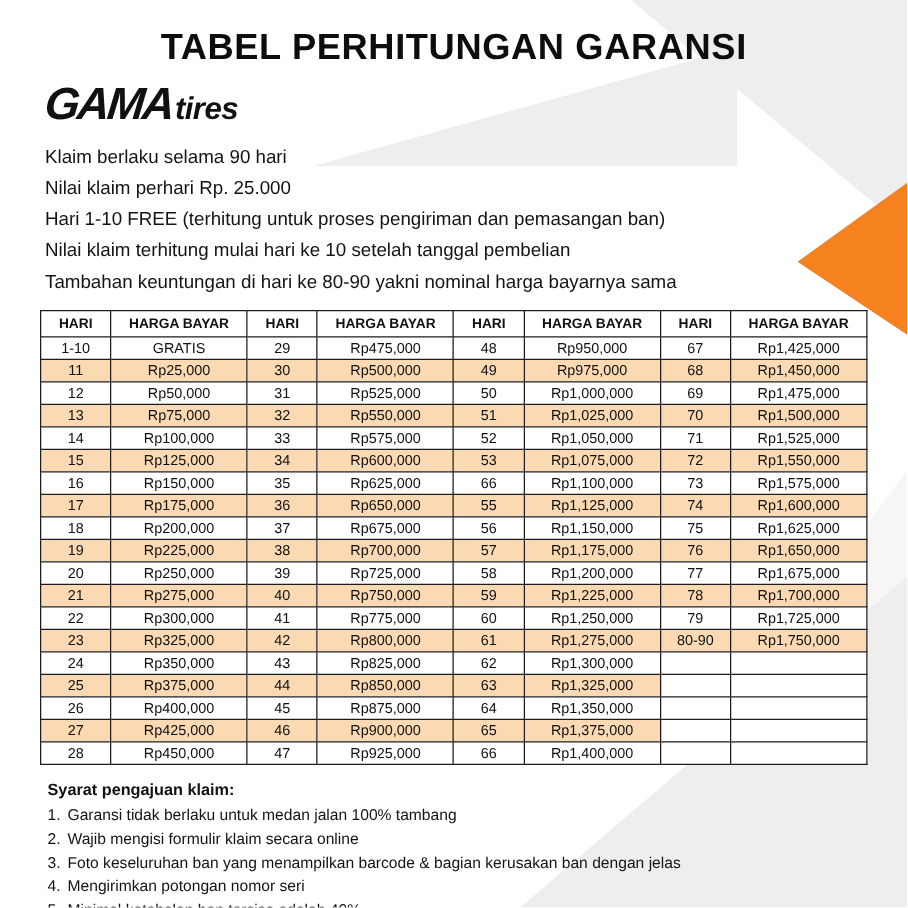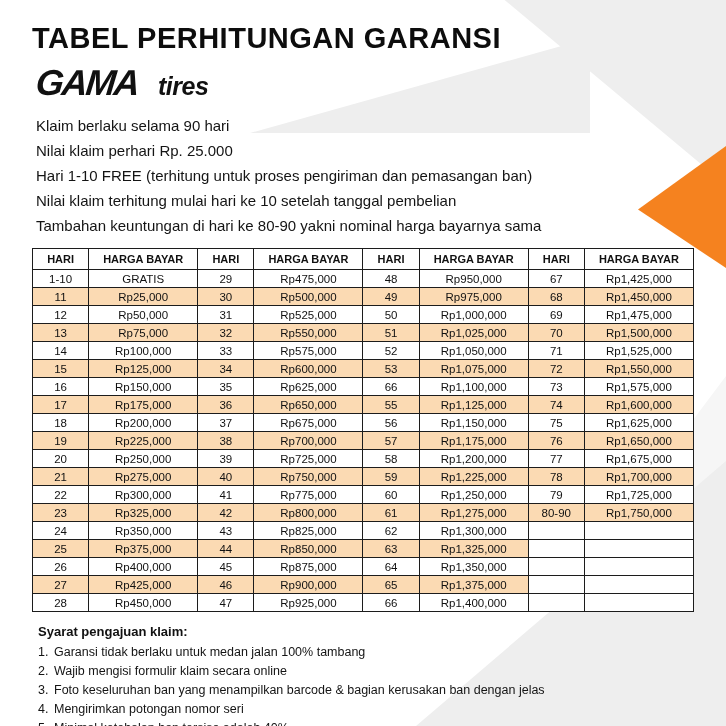--- a/index.html
+++ b/index.html
@@ -9,25 +9,25 @@
   .bg-layer{position:absolute;inset:0;z-index:0;}
   .shape{position:absolute;background:#eeeeee;}
   .shape-diag-mid{left:250px;top:38px;width:340px;height:95px;clip-path:polygon(0 100%,100% 0,100% 100%);}
   .shape-corner-top{right:0;top:0;width:270px;height:185px;clip-path:polygon(100% 0,100% 100%,18% 0);}
   .shape-corner-bottom{right:0;bottom:0;width:310px;height:265px;clip-path:polygon(100% 0,100% 100%,0 100%);}
   .shape-corner-bottom2{right:0;bottom:150px;width:150px;height:200px;clip-path:polygon(100% 0,100% 100%,0 100%);background:#f6f6f6;}
   .shape-orange{right:0;top:146px;width:88px;height:122px;background:#F5821F;clip-path:polygon(100% 0,100% 100%,0 52%);}
 
   .content{position:relative;z-index:1;padding:14px 32px 0 32px;}
 
-  .page-title{font-size:29px;font-weight:bold;letter-spacing:0.5px;margin:8px 0 10px 0;color:#0d0d0d;}
+  .page-title{text-align:center;font-size:29px;font-weight:bold;letter-spacing:0.5px;margin:8px 0 10px 0;color:#0d0d0d;}
 
   .logo{margin:10px 0 10px 4px;display:flex;align-items:baseline;}
   .logo-brand{font-size:36px;font-weight:bold;font-style:italic;letter-spacing:-2px;transform:skewX(-6deg);line-height:1;}
-  .logo-suffix{font-size:25px;font-style:italic;font-weight:bold;letter-spacing:-0.5px;margin-left:20px;line-height:1;}
+  .logo-suffix{font-size:25px;font-style:italic;font-weight:bold;letter-spacing:-0.5px;margin-left:2px;line-height:1;}
 
   .intro{margin:12px 0 10px 4px;}
   .intro-line{font-size:15px;line-height:25px;color:#141414;}
   .b{font-weight:normal;}
 
   table.garansi{border-collapse:collapse;width:100%;table-layout:fixed;font-size:11.5px;margin-top:0;background:#ffffff;}
   table.garansi th,table.garansi td{border:1px solid #1c1c1c;text-align:center;padding:1.5px 2px;line-height:14px;overflow:hidden;white-space:nowrap;}
   table.garansi th{font-weight:bold;font-size:11px;padding:3px 2px;background:#ffffff;}
   table.garansi col.hari{width:8.5%;}
   table.garansi col.harga{width:16.5%;}

